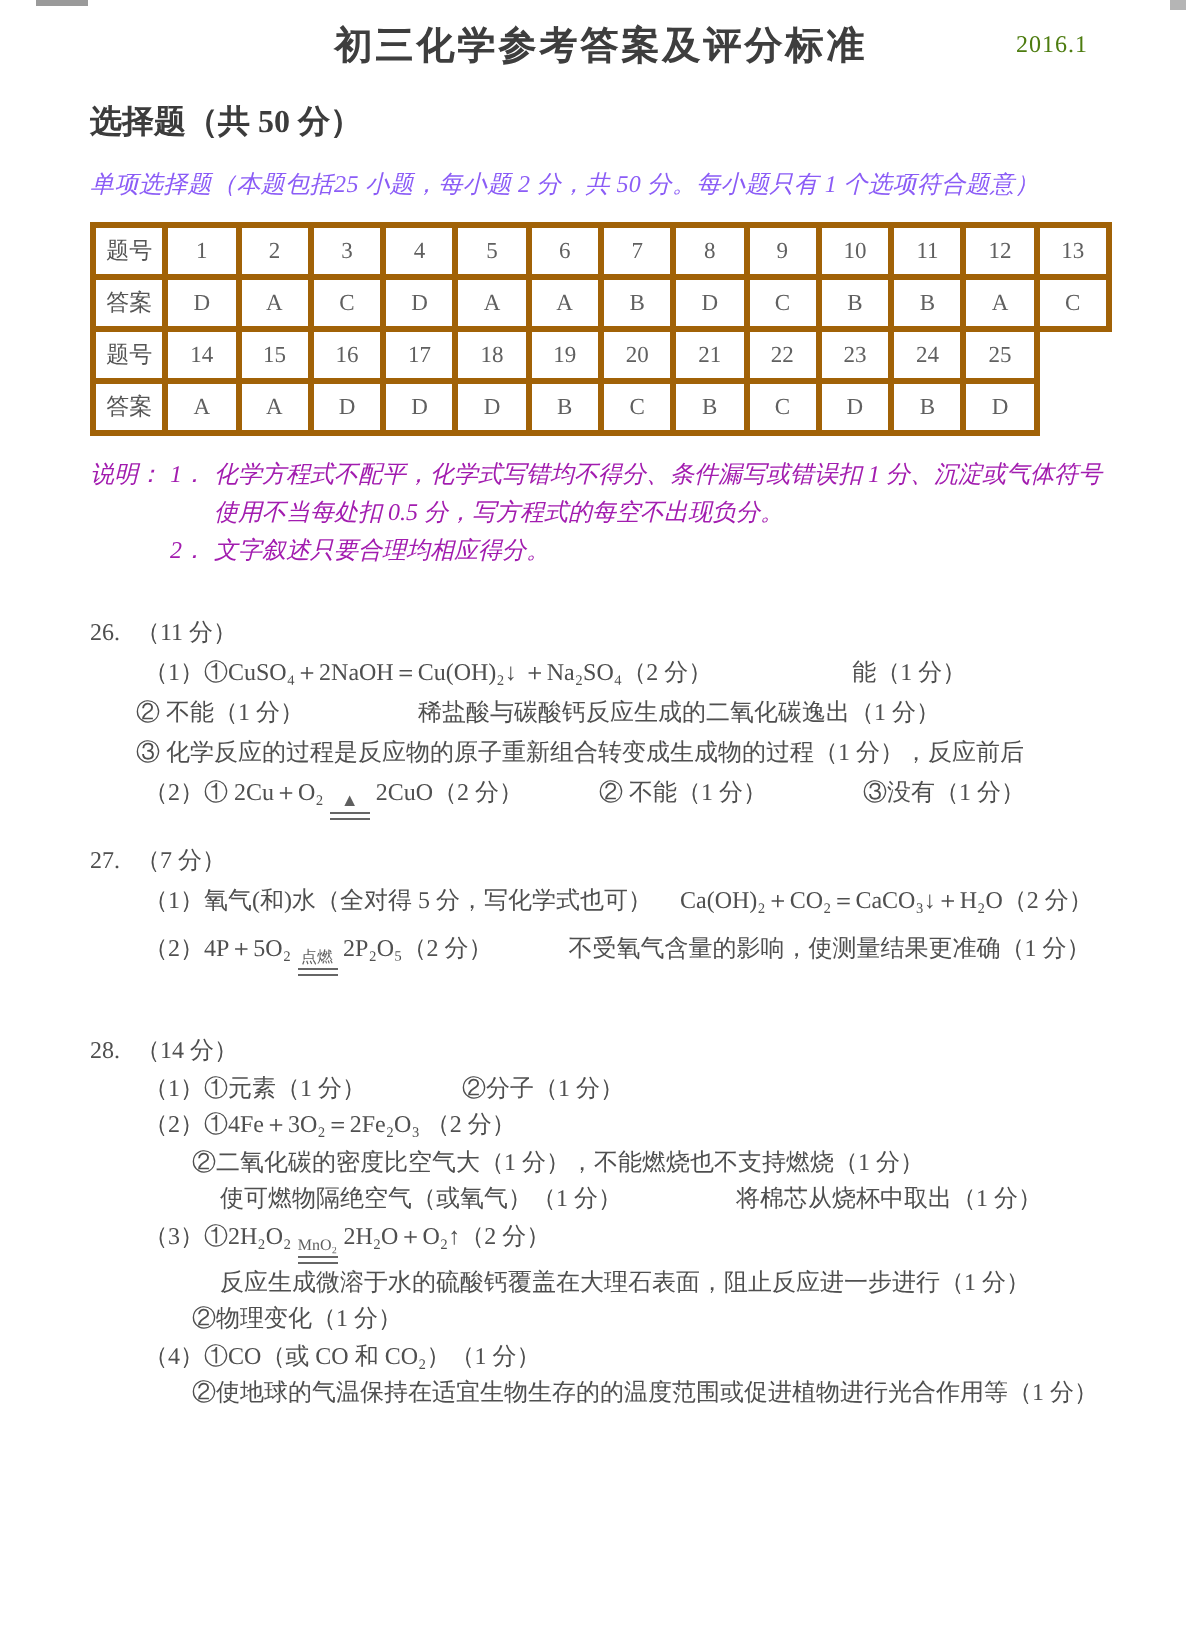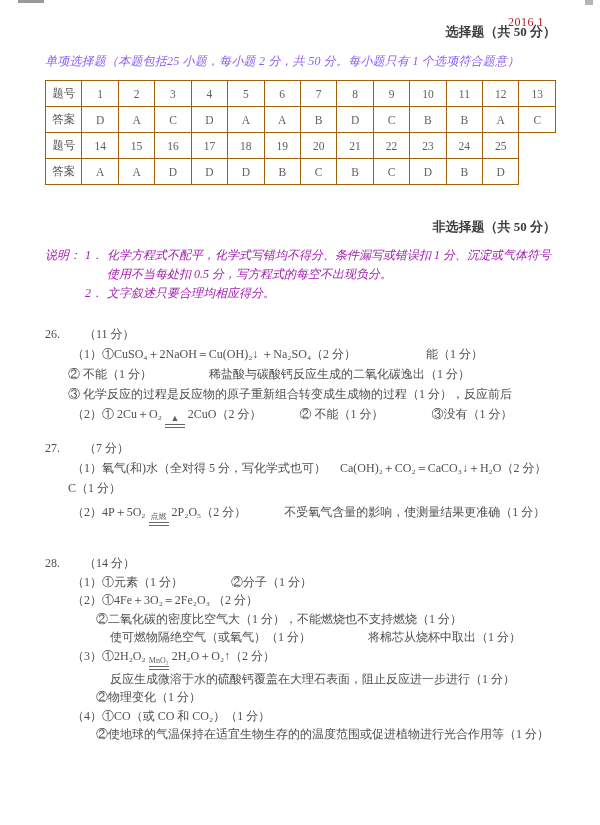--- a/index.html
+++ b/index.html
@@ -11,50 +11,50 @@
     color: #4e4e4e;
     position: relative;
     overflow: hidden;
   }
   .artifact-tl { position: absolute; left: 18px; top: 0; width: 26px; height: 3px; background: #9a9a9a; }
   .artifact-tr { position: absolute; left: 585px; top: 0; width: 8px; height: 5px; background: #b5b5b5; }
   .page { padding: 8px 44px 0 45px; position: relative; }
 
   .title-row { position: relative; text-align: center; margin-top: 2px; }
   .doc-title { font-size: 19px; font-weight: bold; color: #3e3e3e; letter-spacing: 1.5px; }
-  .doc-date { position: absolute; right: 12px; top: 5px; font-size: 12px; color: #b91c1c; letter-spacing: 0.5px; }
-
-  .sec-heading { text-align: right; font-weight: bold; font-size: 13px; color: #3c3c3c; }
+  .doc-date { position: absolute; right: 12px; top: 5px; font-size: 12px; color: #4d7c0f; letter-spacing: 0.5px; }
+
+  .sec-heading { text-align: left; font-weight: bold; font-size: 16px; color: #3c3c3c; }
   .sec-heading.choice { margin-top: 15px; }
   .sec-heading.noncho { margin-top: 33px; }
 
   .intro-line { margin-top: 12px; font-size: 12px; color: #8b5cf6; font-style: italic; letter-spacing: 0.2px; }
 
   table.answers { border-collapse: collapse; table-layout: fixed; width: 511px; margin-top: 10px; }
   table.answers td {
-    border: 1px solid #a16207; height: 26px; padding: 0;
+    border: 3px solid #a16207; height: 26px; padding: 0;
     text-align: center; vertical-align: middle;
     font-size: 11.5px; color: #606060;
   }
   table.answers td.rowlabel { font-size: 11.5px; color: #555; }
   table.answers td.ghost { border: 0; }
 
   .notes { display: flex; margin-top: 10px; font-size: 12px; font-style: italic; color: #a21caf; line-height: 19px; }
   .notes-label { flex: 0 0 40px; }
   .note-item { display: flex; }
   .note-num { flex: 0 0 22px; }
   .note-text { flex: 1; }
 
   .q-block { font-size: 12px; color: #4f4f4f; }
   .q-block.q26 { margin-top: 21px; }
   .q-block.q27 { margin-top: 10px; }
   .q-block.q28 { margin-top: 28px; }
   .ln { line-height: 20px; white-space: nowrap; }
   .q28 .ln { line-height: 18.5px; }
-  .q-head .q-score { margin-left: 24px; }
+  .q-head .q-score { margin-left: 8px; }
   .ind1 { margin-left: 27px; }
   .ind2 { margin-left: 23px; }
   .ind3 { margin-left: 70px; }
   .ind2b { margin-left: 51px; }
   .ind3b { margin-left: 65px; }
   .gap-xs { margin-left: 14px; }
   .gap-sm { margin-left: 38px; }
   .gap-md { margin-left: 48px; }
   .gap-lg { margin-left: 57px; }
   .gap-xl { margin-left: 70px; }
@@ -67,20 +67,21 @@
 </style>
 </head>
 <body>
 
 <div class="artifact-tl"></div>
 <div class="artifact-tr"></div>
 
 <div class="page">
 
   <div class="title-row">
+    <span class="doc-title">初三化学参考答案及评分标准</span>
     <span class="doc-date">2016.1</span>
   </div>
 
   <div class="sec-heading choice">选择题（共 50 分）</div>
 
   <div class="intro-line">单项选择题（本题包括25 小题，每小题 2 分，共 50 分。每小题只有 1 个选项符合题意）</div>
 
   <table class="answers">
     <tbody>
         <tr>
@@ -143,21 +144,20 @@
       <td>B</td>
       <td>C</td>
       <td>D</td>
       <td>B</td>
       <td>D</td>
       <td class="ghost"></td>
     </tr>
   </tbody>
     </table>
 
-  <div class="sec-heading noncho">非选择题（共 50 分）</div>
 
   <div class="notes">
     <span class="notes-label">说明：</span>
     <div class="notes-items">
       <div class="note-item">
         <span class="note-num">1．</span>
         <span class="note-text">化学方程式不配平，化学式写错均不得分、条件漏写或错误扣 1 分、沉淀或气体符号使用不当每处扣 0.5 分，写方程式的每空不出现负分。</span>
       </div>
       <div class="note-item">
         <span class="note-num">2．</span>
@@ -184,23 +184,20 @@
     </div>
   </div>
 
   <div class="q-block q27">
     <div class="ln q-head">
       <span>27.</span><span class="q-score">（7 分）</span>
     </div>
     <div class="ln ind1">
       <span>（1）氧气(和)水（全对得 5 分，写化学式也可）</span><span class="gap-xs">Ca(OH)₂＋CO₂＝CaCO₃↓＋H₂O（2 分）</span>
     </div>
-    <div class="ln ind2">
-      <span>C（1 分）</span>
-    </div>
     <div class="ln ind1 mt-27-2">
       <span>（2）4P＋5O₂</span><span class="rxn"><span class="cond">点燃</span><span class="dline"></span></span><span>2P₂O₅（2 分）</span><span class="gap-sm">不受氧气含量的影响，使测量结果更准确（1 分）</span>
     </div>
   </div>
 
   <div class="q-block q28">
     <div class="ln q-head">
       <span>28.</span><span class="q-score">（14 分）</span>
     </div>
     <div class="ln ind1">

